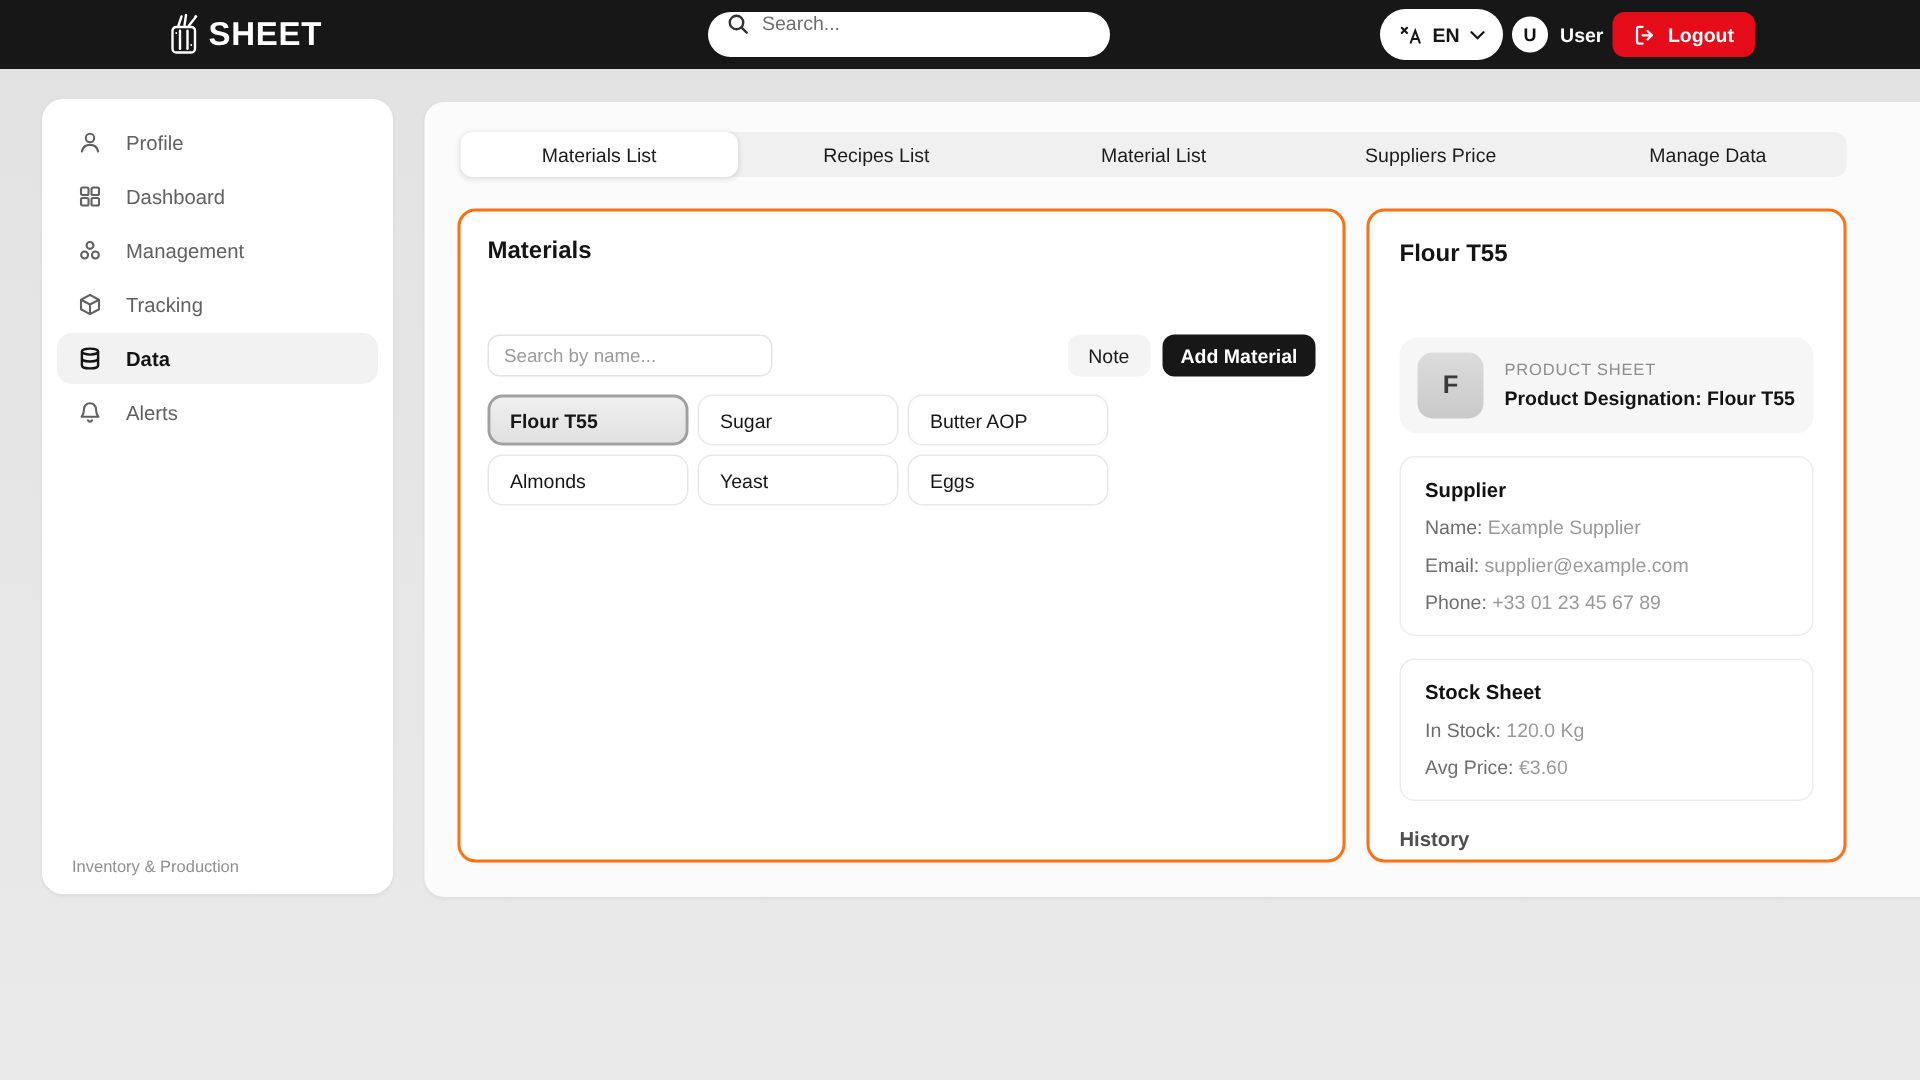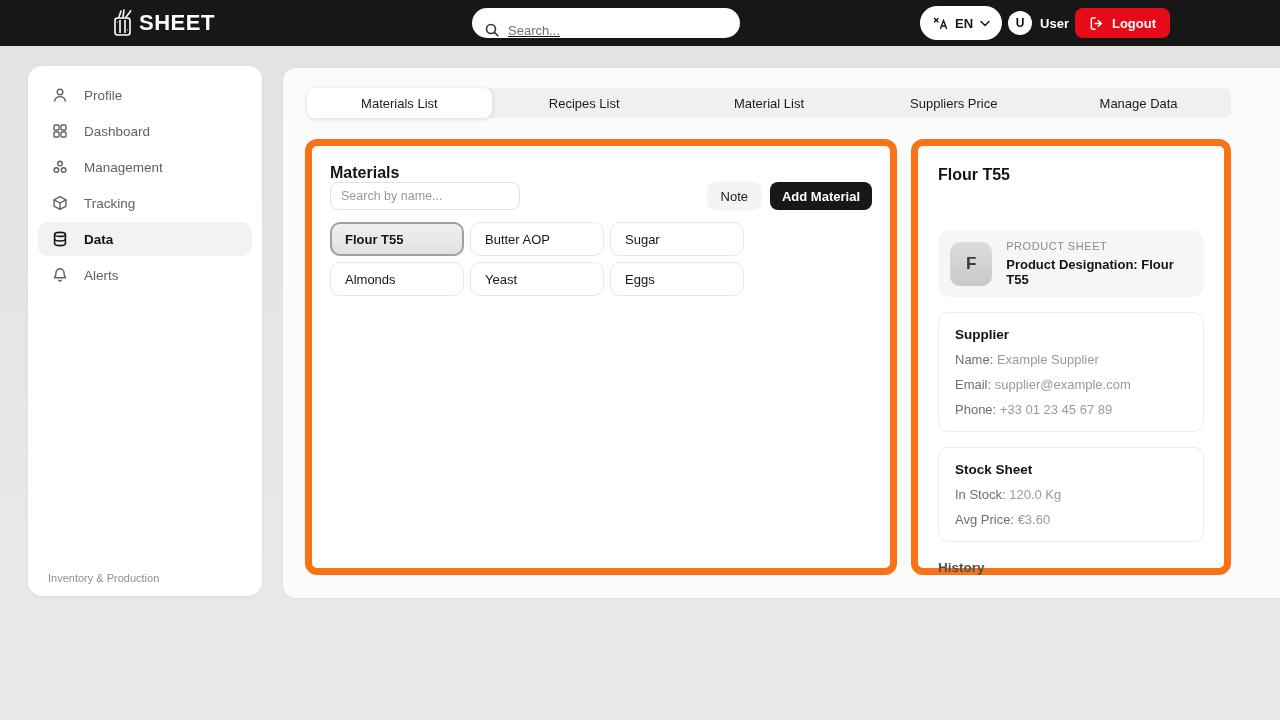--- a/index.html
+++ b/index.html
@@ -14,22 +14,22 @@
 
   
   .header {
     position:absolute; top:0; left:0; width:1280px; height:46px;
     background:#171717; display:flex; align-items:center;
   }
   .logo { position:absolute; left:110px; top:0; height:46px; display:flex; align-items:center; gap:3px; cursor:pointer; }
   .logo-word { color:#fff; font-weight:bold; font-size:22px; letter-spacing:.5px; }
   .search-pill {
     position:absolute; left:472px; top:8px; width:268px; height:30px;
-    background:#fff; border-radius:15px; display:flex; align-items:flex-end;
-    padding:0 12px; gap:8px;text-decoration:underline;
+    background:#fff; border-radius:15px; display:flex; align-items:flex-start;
+    padding:0 12px; gap:8px;
   }
   .search-pill input {
     border:none; outline:none; background:transparent; width:100%;
     font-size:13px; color:#333; font-family:"Liberation Sans",sans-serif;
   }
   .search-pill input::placeholder { color:#6f6f6f; }
   .header-right { position:absolute; right:110px; top:6px; height:34px; display:flex; align-items:center; gap:6px; }
   .lang-pill {
     height:34px; background:#fff; border-radius:17px; padding:0 12px;
     display:flex; align-items:center; gap:7px; font-size:13px; font-weight:bold; color:#171717; cursor:pointer;
@@ -71,28 +71,28 @@
     background:#f0f0f0; border-radius:8px; display:flex;
   }
   .tab {
     flex:1; display:flex; align-items:center; justify-content:center;
     font-size:13px; color:#1c1c1c; border-radius:8px; cursor:pointer;
   }
   .tab.active { background:#fff; box-shadow:0 1px 4px rgba(0,0,0,.14); }
 
   .content-row { position:absolute; left:22px; top:71px; display:flex; gap:14px; }
   .card {
-    background:#fff; border:7px solid #f97316; border-radius:12px;
+    background:#fff; border:2px solid #f97316; border-radius:12px;
     box-shadow:0 1px 2px rgba(0,0,0,.04);
   }
   .materials-card { width:592px; height:436px; padding:18px; }
   .detail-card   { width:320px; height:436px; padding:20px; }
   .card h2 { font-size:16px; font-weight:bold; color:#141414; }
 
-  .controls { display:flex; align-items:center; }
+  .controls { margin-top:46px; display:flex; align-items:center; }
   .name-search {
     width:190px; height:28px; border:1px solid #e3e3e3; border-radius:8px;
     padding:0 10px; font-size:12.5px; color:#333; outline:none; background:#fff;
     font-family:"Liberation Sans",sans-serif;
   }
   .name-search::placeholder { color:#9b9b9b; }
   .controls .spacer { flex:1; }
   .note-btn {
     height:28px; padding:0 14px; background:#f4f4f4; border:none; border-radius:8px;
     font-size:13px; color:#1a1a1a; margin-right:8px; font-family:"Liberation Sans",sans-serif; cursor:pointer;
@@ -283,22 +283,22 @@
 
       <div class="controls">
         <input class="name-search" type="text" placeholder="Search by name..." style="">
         <div class="spacer"></div>
         <button class="note-btn">Note</button>
         <button class="add-btn">Add Material</button>
       </div>
 
       <div class="chips">
         <div class="chip selected">Flour T55</div>
+        <div class="chip">Sugar</div>
         <div class="chip">Butter AOP</div>
-        <div class="chip">Sugar</div>
         <div class="chip">Almonds</div>
         <div class="chip">Yeast</div>
         <div class="chip">Eggs</div>
       </div>
     </div>
 
     <div class="card detail-card">
       <h2>Flour T55</h2>
 
       <div class="product-sheet">

